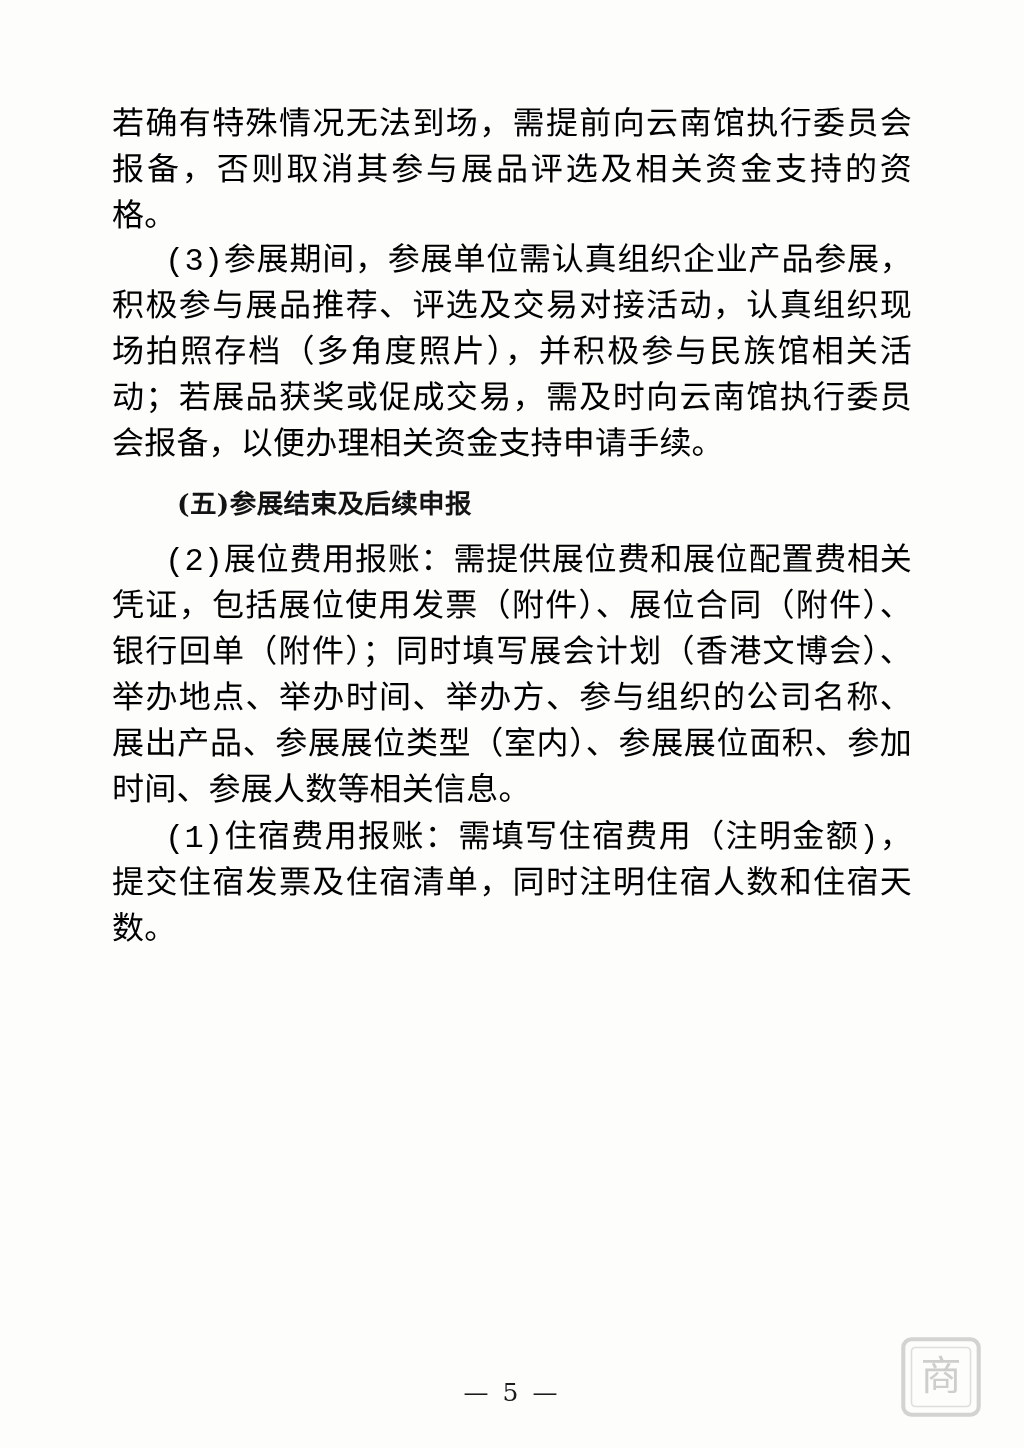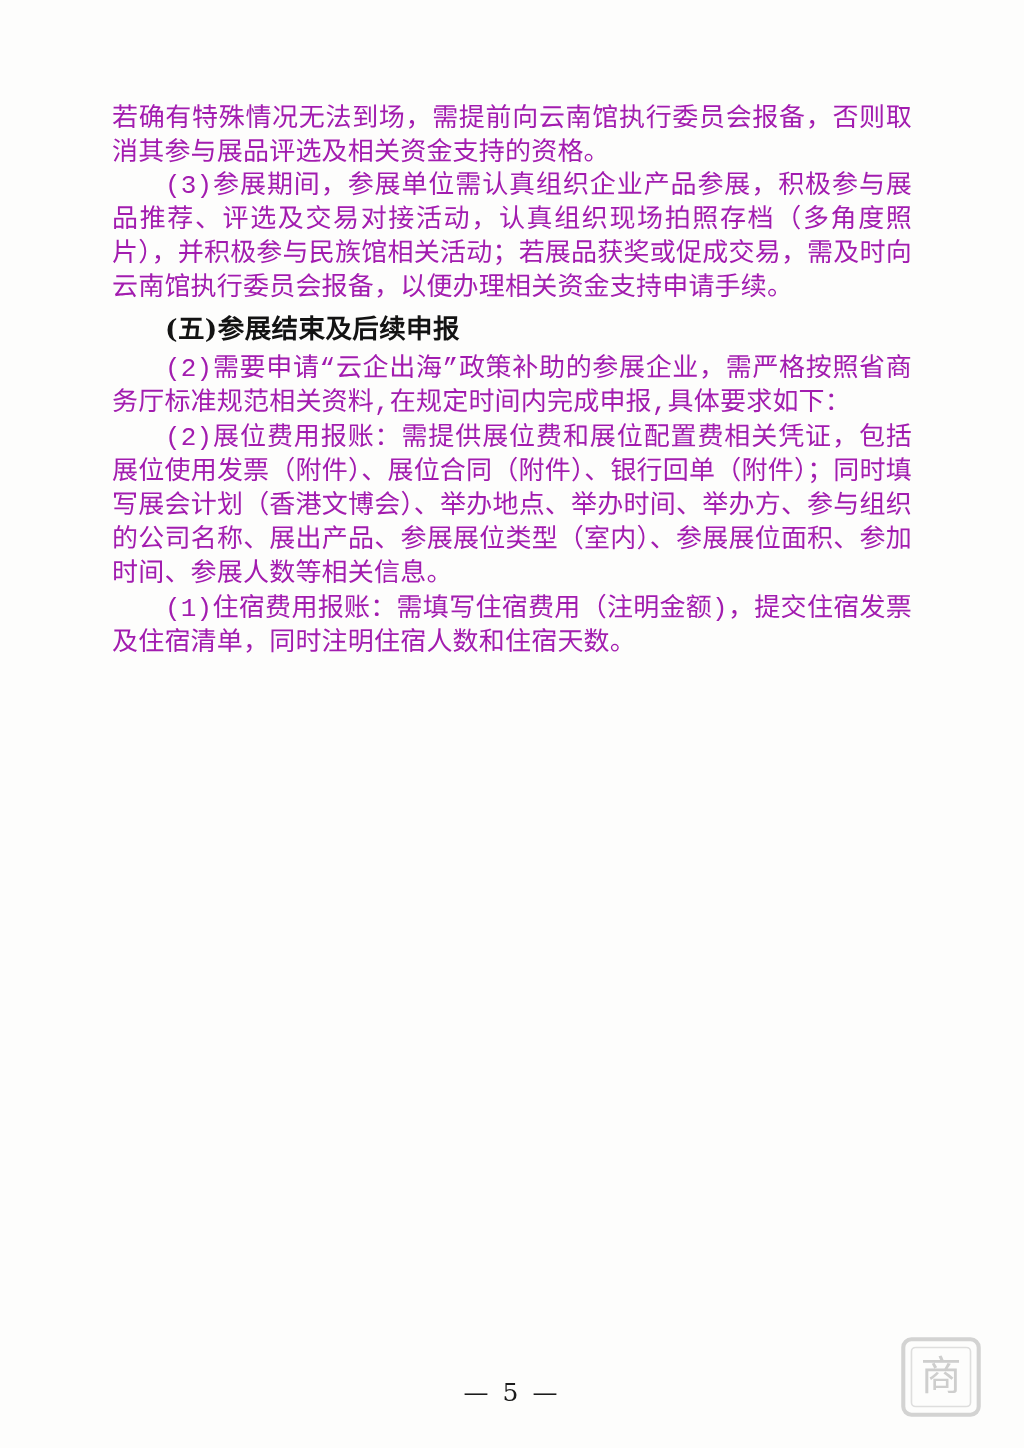--- a/index.html
+++ b/index.html
@@ -16,39 +16,39 @@
     font-family: "DejaVu Serif", "Liberation Serif", serif;
     color: #191919;
   }
   .content {
     position: absolute;
     left: 112px;
     top: 100px;
     width: 800px;
   }
   .para {
-    font-size: 26px;
-    line-height: 34px;
+    font-size: 32px;
+    line-height: 46px;
     text-align: justify;
     text-justify: inter-ideograph;
     letter-spacing: 0.2px;
     margin: 0 0 1px 0;
-    color: #a21caf;
+    color: #000000;
     word-break: break-all;
   }
   .indent {
     text-indent: 53px;
     font-family: Liberation Mono, monospace;
   }
   .heading {
     font-size: 26.5px;
     line-height: 46px;
     text-indent: 53px;
     font-weight: bold;
-    margin: 0;
+    margin: 12px;
     color: #131313;
     letter-spacing: 0.4px;
   }
   .footer {
     position: absolute;
     left: 0;
     top: 1378px;
     width: 1024px;
     text-align: center;
     font-size: 25px;
@@ -73,21 +73,20 @@
   <div class="content">
 
     <p class="para">若确有特殊情况无法到场，需提前向云南馆执行委员会报备，否则取消其参与展品评选及相关资金支持的资格。</p>
 
     <p class="para indent">(3)参展期间，参展单位需认真组织企业产品参展，积极参与展品推荐、评选及交易对接活动，认真组织现场拍照存档（多角度照片），并积极参与民族馆相关活动；若展品获奖或促成交易，需及时向云南馆执行委员会报备，以便办理相关资金支持申请手续。</p>
 
 
     <p class="heading">(五)参展结束及后续申报</p>
 
 
-    <p class="para indent">(2)需要申请“云企出海”政策补助的参展企业，需严格按照省商务厅标准规范相关资料,在规定时间内完成申报,具体要求如下：</p>
 
     <p class="para indent">(2)展位费用报账：需提供展位费和展位配置费相关凭证，包括展位使用发票（附件）、展位合同（附件）、银行回单（附件）；同时填写展会计划（香港文博会）、举办地点、举办时间、举办方、参与组织的公司名称、展出产品、参展展位类型（室内）、参展展位面积、参加时间、参展人数等相关信息。</p>
 
 
     <p class="para indent">(1)住宿费用报账：需填写住宿费用（注明金额)，提交住宿发票及住宿清单，同时注明住宿人数和住宿天数。</p>
 
   </div>
 
   <div class="footer">— 5 —</div>
 

